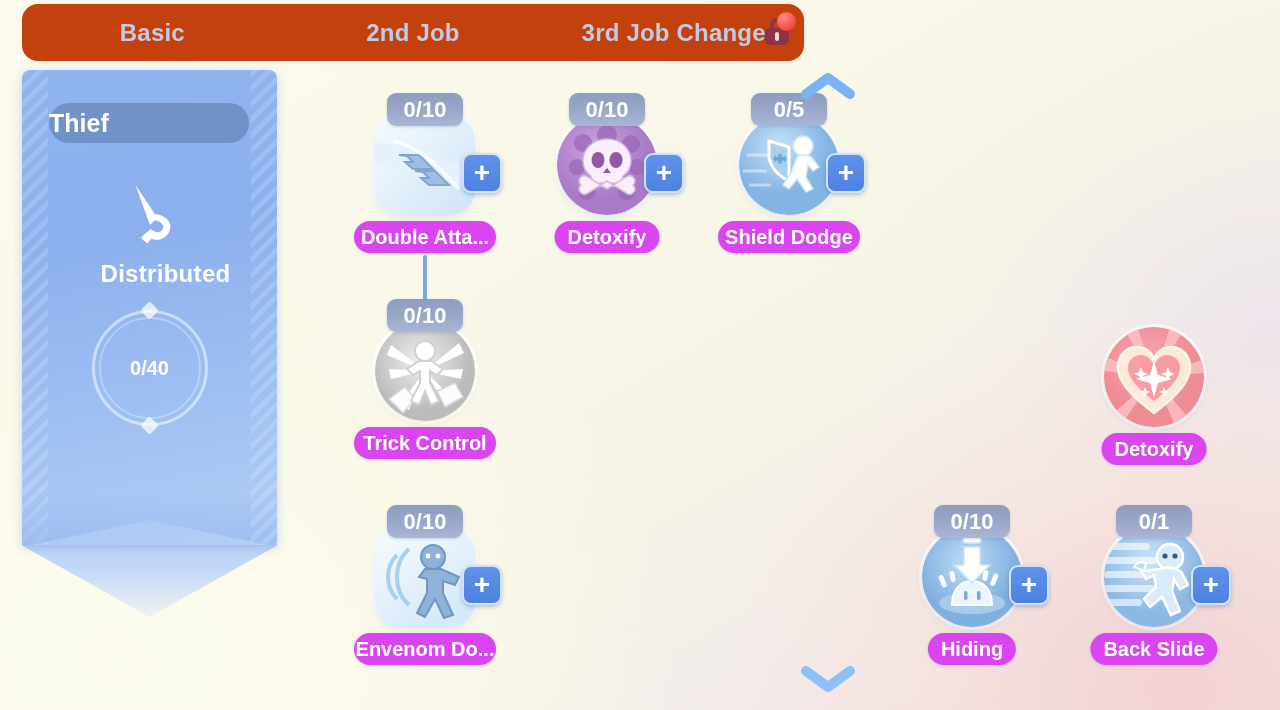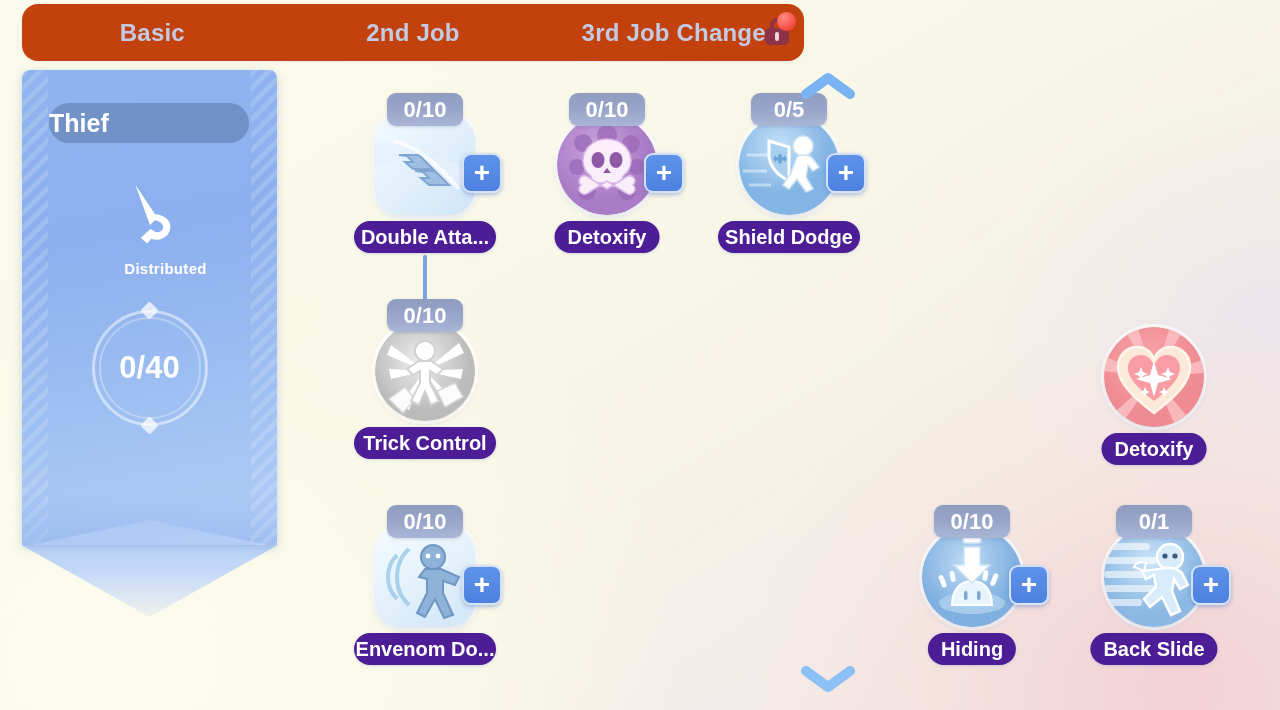--- a/index.html
+++ b/index.html
@@ -141,21 +141,21 @@
   .job-emblem {
     position: absolute;
     left: 0; right: 0; top: 108px;
     height: 74px;
     display: flex; align-items: center; justify-content: center;
   }
   .dist-label {
     position: absolute;
     left: 0; right: 0; top: 190px;
     text-align: center;
-    font-size: 15px; font-weight: 700; color: #ffffff;
+    font-size: 24px; font-weight: 700; color: #ffffff;
     letter-spacing: 0.3px;
     padding-left: 32px;
   }
   .ring-wrap {
     position: absolute;
     left: 50%; top: 240px;
     transform: translateX(-50%);
     width: 116px; height: 116px;
   }
   .ring {
@@ -174,21 +174,21 @@
     margin-left: -6.5px;
     background: rgba(255,255,255,0.72);
     transform: rotate(45deg);
     border-radius: 2px;
   }
   .ring-gem.top { top: -6px; }
   .ring-gem.bot { bottom: -6px; }
   .ring-val {
     position: absolute; inset: 0;
     display: flex; align-items: center; justify-content: center;
-    font-size: 31px; font-weight: 700; color: #ffffff;
+    font-size: 20px; font-weight: 700; color: #ffffff;
   }
 
   
   .tree { position: absolute; inset: 0; z-index: 10; }
 
   .connector {
     position: absolute;
     background: #7ba4e0;
     border-radius: 2px;
     z-index: 5;
@@ -243,21 +243,21 @@
     box-shadow: 0 2px 4px rgba(70,110,190,0.4);
     z-index: 16;
   }
   .node-label {
     position: absolute;
     left: 50%; top: 128px;
     transform: translateX(-50%);
     max-width: 142px;
     height: 32px;
     padding: 0 13px;
-    background: #4c1d95;
+    background: #d946ef;
     border-radius: 16px;
     display: flex; align-items: center; justify-content: center;
     font-size: 20px; font-weight: 700; color: #ffffff;
     white-space: nowrap; overflow: hidden;
     box-shadow: 0 1px 3px rgba(110,140,195,0.3);
     z-index: 15;
   }
   .node.nobadge .node-icon { top: 0; }
   .node.nobadge .node-label { top: 106px; }
 

